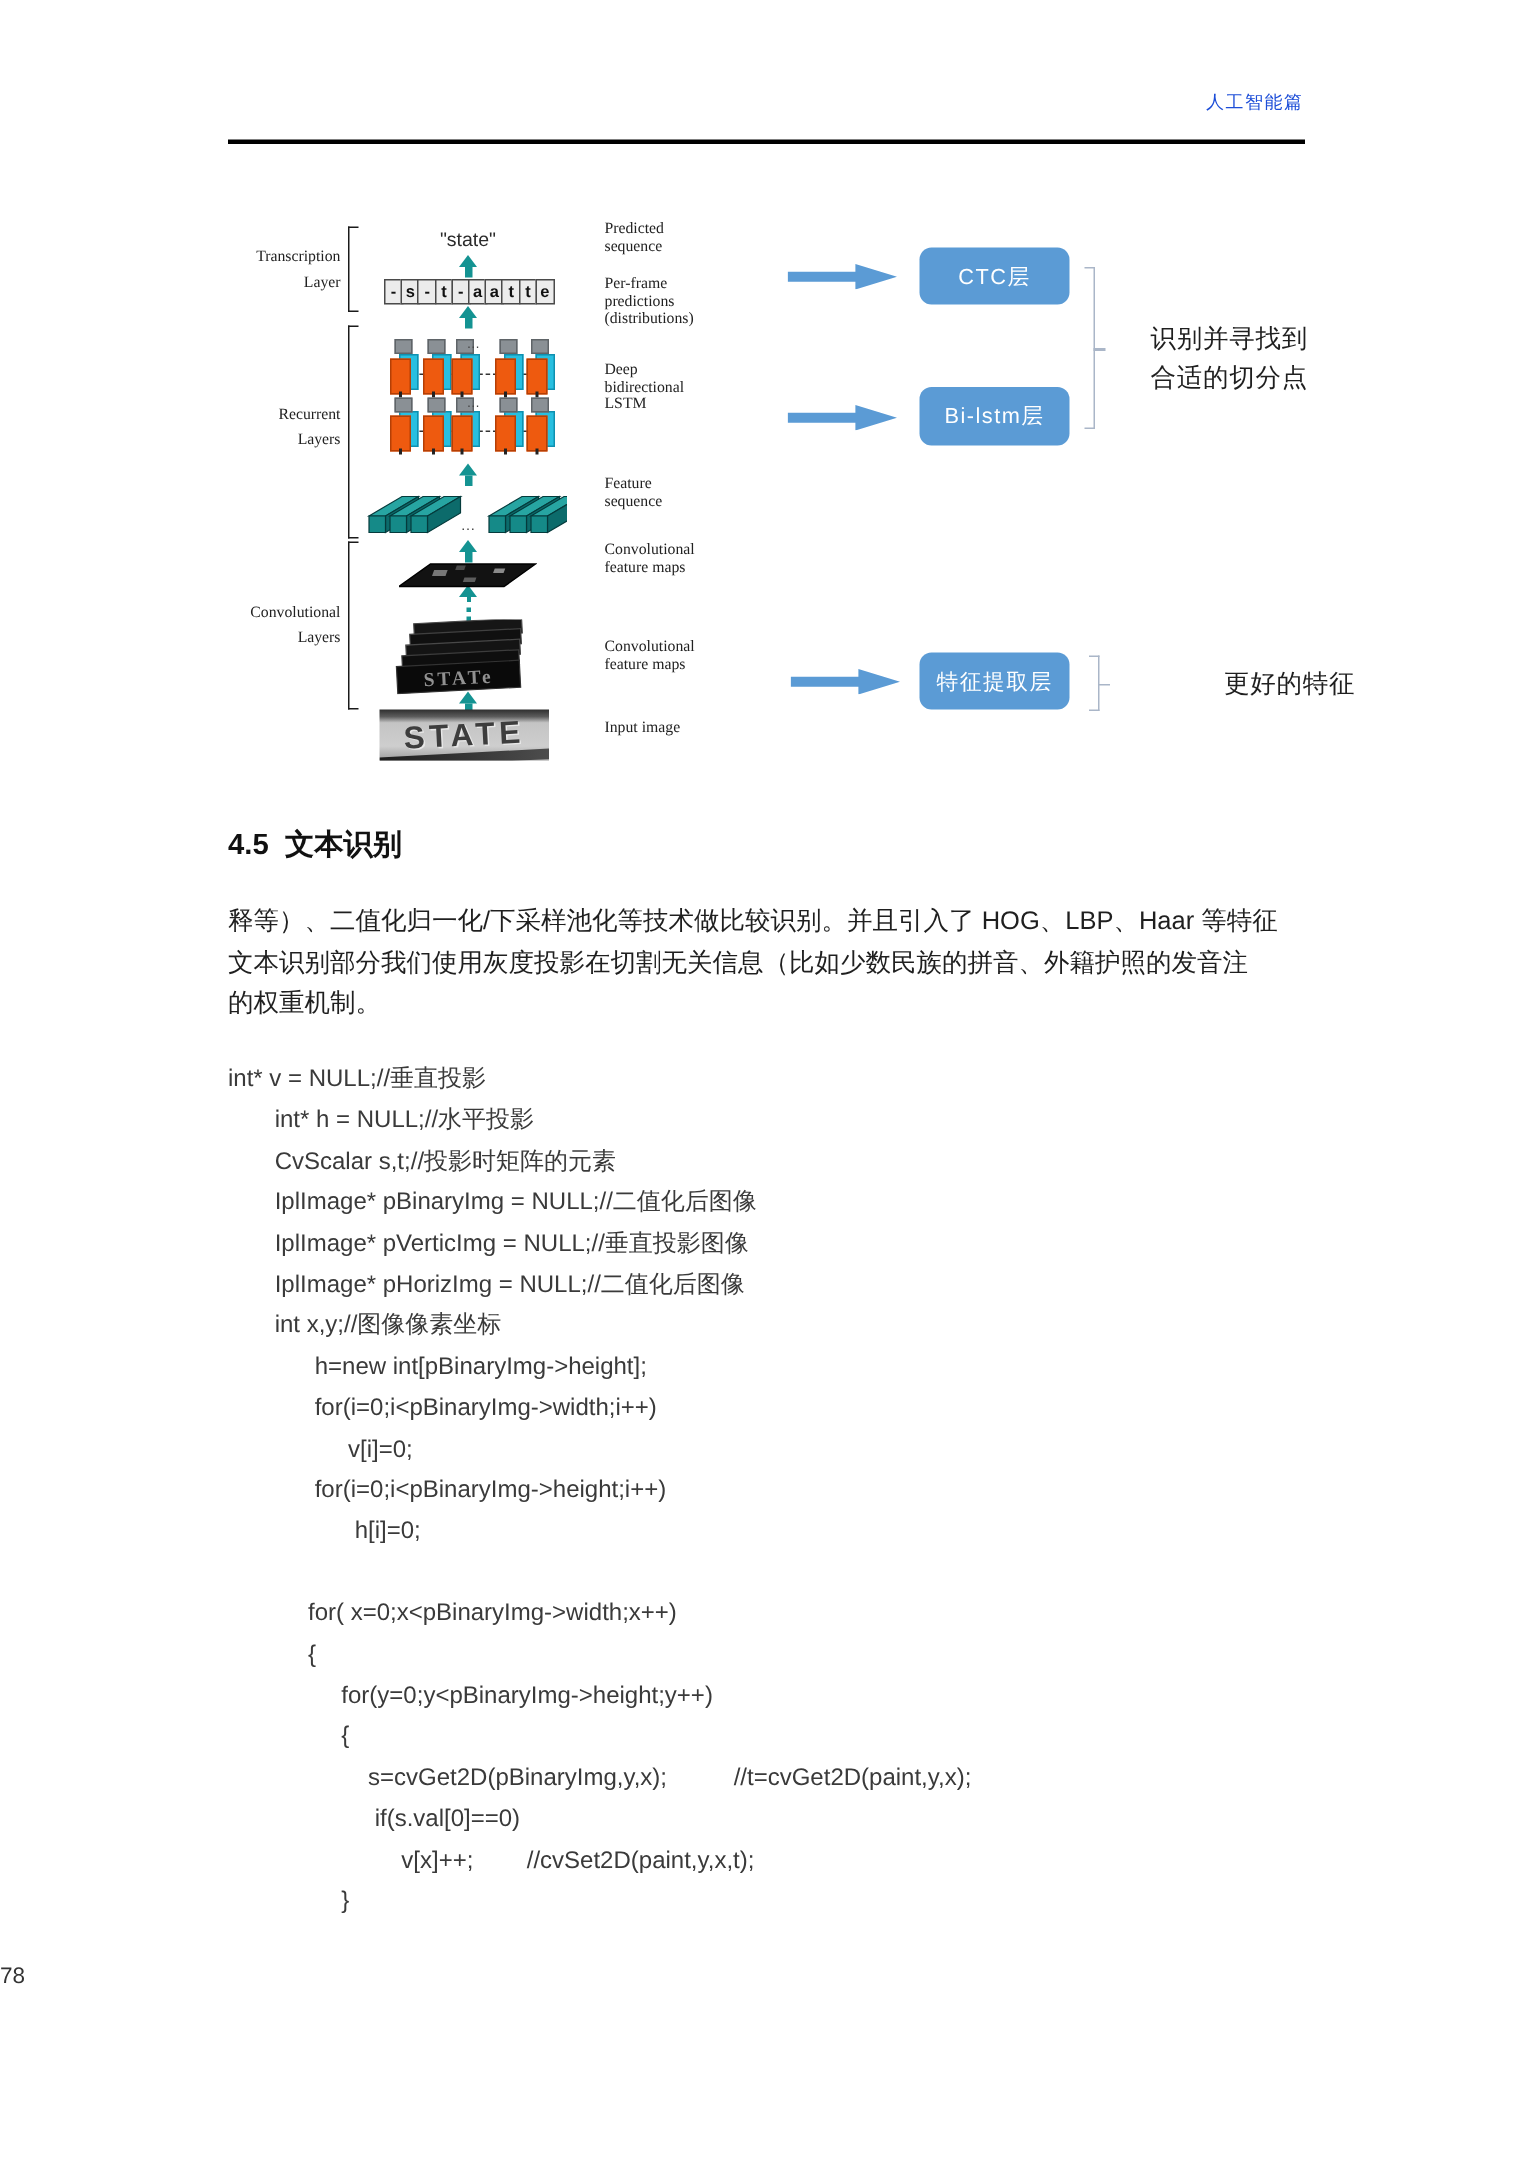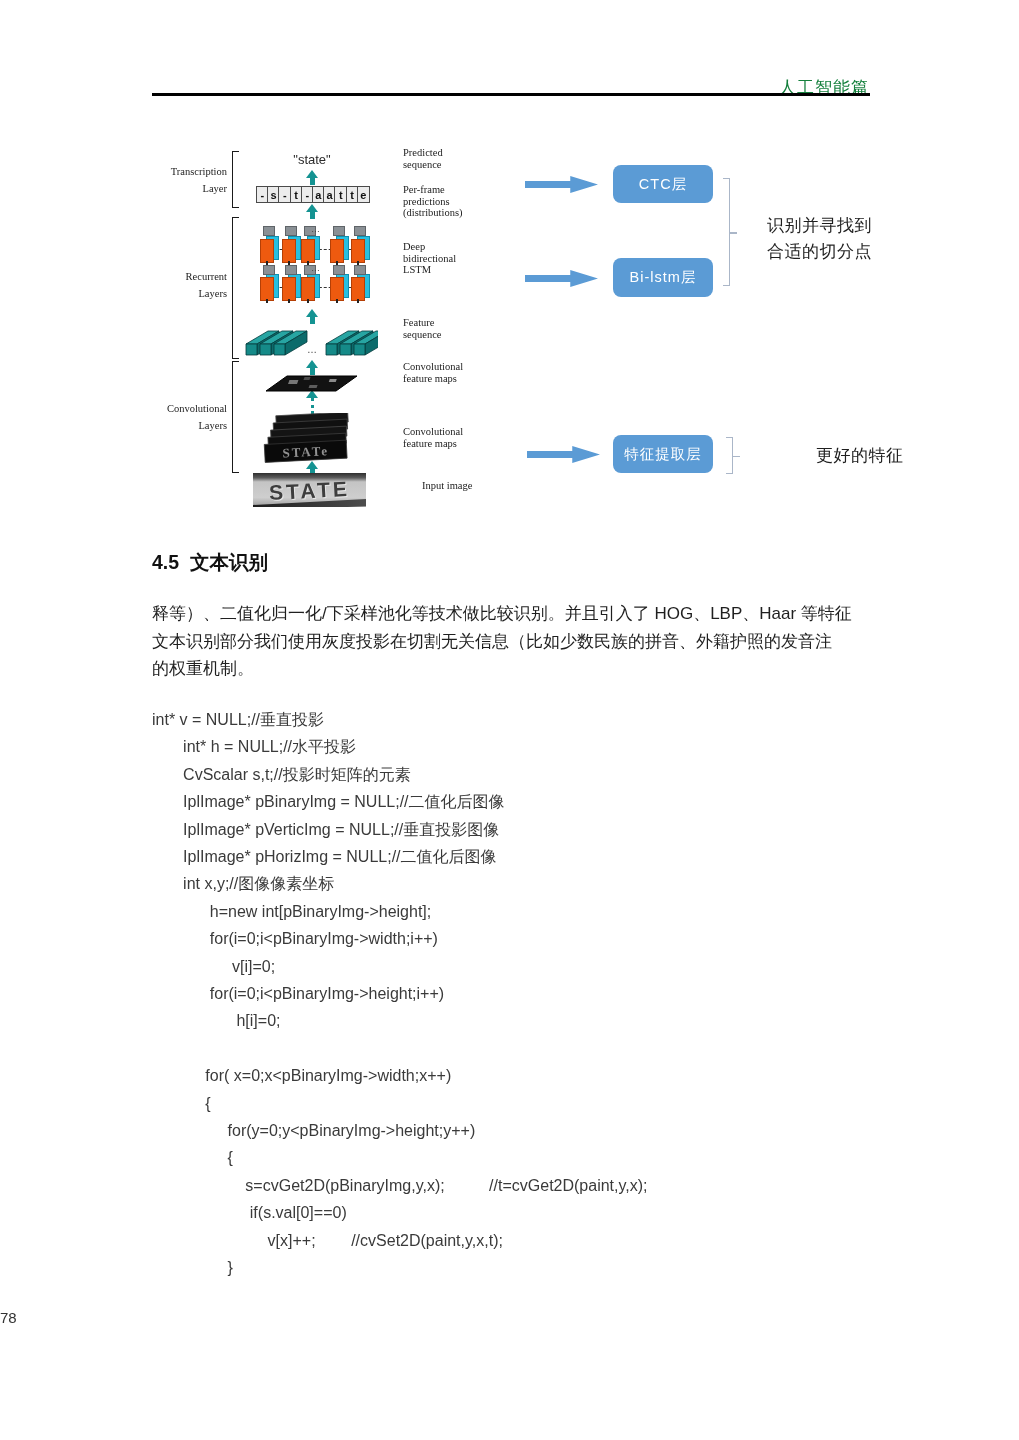--- a/index.html
+++ b/index.html
@@ -1,21 +1,21 @@
 <!DOCTYPE html>
 <html><head>
 <meta charset="utf-8">
 <style>
   html,body{margin:0;padding:0;background:#ffffff;}
   .page{position:relative;width:1019px;height:1440px;background:#fff;overflow:hidden;
         font-family:"Liberation Sans","DejaVu Sans",sans-serif;color:#1c1c1c;}
   .abs{position:absolute;}
 
   
-  .hdr{top:76px;right:150px;font-size:17px;color:#15803d;letter-spacing:1px;}
+  .hdr{top:60px;right:150px;font-size:12px;color:#1d4ed8;letter-spacing:1px;}
   .hrule{top:93px;left:152px;width:718px;height:3px;background:#000;}
 
   
   .llabel{font-family:"Liberation Serif","DejaVu Serif",serif;font-size:10.5px;line-height:17px;
           color:#222;text-align:right;white-space:pre-line;width:115px;}
   .rlabel{font-family:"Liberation Serif","DejaVu Serif",serif;font-size:10.5px;line-height:11.5px;
           color:#222;white-space:pre-line;}
 
   
   .lbracket{width:6px;border:1.6px solid #1a1a1a;border-right:none;}
@@ -230,21 +230,21 @@
 (distributions)</div>
     <div class="abs rlabel" style="left:403px;top:241px;">Deep
 bidirectional
 LSTM</div>
     <div class="abs rlabel" style="left:403px;top:317px;">Feature
 sequence</div>
     <div class="abs rlabel" style="left:403px;top:361px;">Convolutional
 feature maps</div>
     <div class="abs rlabel" style="left:403px;top:426px;">Convolutional
 feature maps</div>
-    <div class="abs rlabel" style="left:422px;top:480px;">Input image</div>
+    <div class="abs rlabel" style="left:403px;top:480px;">Input image</div>
 
     <div class="abs fatarrow" style="left:525px;top:176px;"></div>
     <div class="abs fatarrow" style="left:525px;top:270px;"></div>
     <div class="abs fatarrow" style="left:527px;top:446px;"></div>
 
     <div class="abs bluebox" style="left:613px;top:165px;">CTC层</div>
     <div class="abs bluebox" style="left:613px;top:258px;height:39px;">Bi-lstm层</div>
     <div class="abs bluebox" style="left:613px;top:435px;">特征提取层</div>
 
     <div class="abs gbracket" style="left:723px;top:178px;height:106px;">

